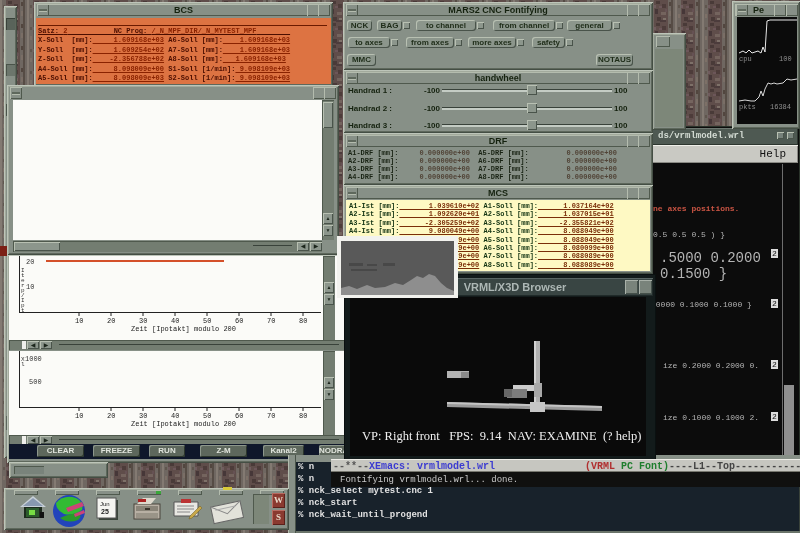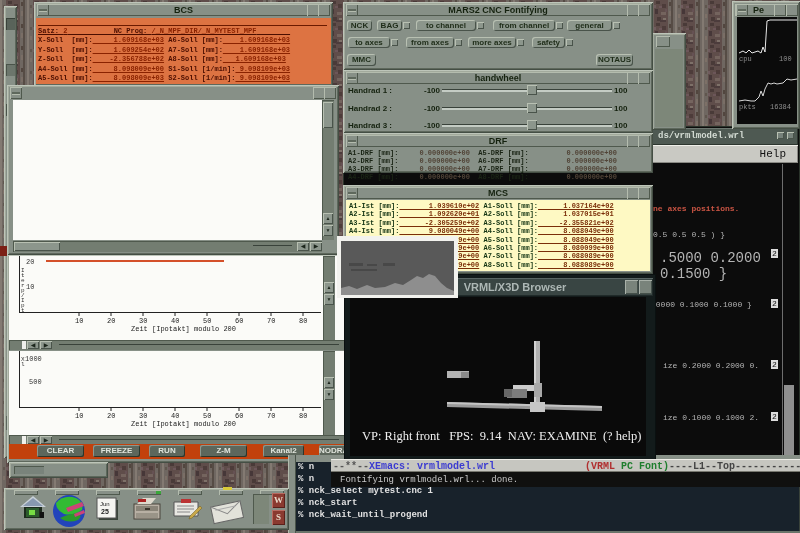--- a/index.html
+++ b/index.html
@@ -143,21 +143,21 @@
   <div class="ab" style="left:99px;top:37px;width:170px;height:3px;background:#39423a;box-shadow:inset 0 -2px 0 #c4ccc4"></div>
   <div class="ab" style="left:184px;top:33px;width:10px;height:10px;background:#8c968c;box-shadow:inset 1px 1px 0 #b8c0b2,inset -1px -1px 0 #49534a"></div>
   <div class="hw" style="left:271px;top:34px">100</div>
   <div class="hw" style="left:5px;top:51px">Handrad 3 :</div>
   <div class="hw" style="left:81px;top:51px">-100</div>
   <div class="ab" style="left:99px;top:54px;width:170px;height:3px;background:#39423a;box-shadow:inset 0 -2px 0 #c4ccc4"></div>
   <div class="ab" style="left:184px;top:50px;width:10px;height:10px;background:#8c968c;box-shadow:inset 1px 1px 0 #b8c0b2,inset -1px -1px 0 #49534a"></div>
   <div class="hw" style="left:271px;top:51px">100</div>
 </div>
 
-<div class="w chrome" style="left:343px;top:133px;width:310px;height:40px">
+<div class="w chrome" style="left:343px;top:133px;width:310px;height:52px">
   <div class="tb" style="top:2px">DRF</div>
   <div class="tbx" style="left:3px;top:2px">
       <i></i>
     </div>
   <div class="tbx" style="right:14px;top:2px"></div>
   <div class="tbx" style="right:3px;top:2px"></div>
   <div class="mono" style="position:absolute;left:5px;top:16px;font-size:7px;line-height:8px;font-weight:bold;color:#1a2415;white-space:pre">A1-DRF [mm]:<span style="color:#514437">     0.000000e+00</span>  A5-DRF [mm]:<span style="color:#514437">         0.000000e+00</span>
 A2-DRF [mm]:<span style="color:#514437">     0.000000e+00</span>  A6-DRF [mm]:<span style="color:#514437">         0.000000e+00</span>
 A3-DRF [mm]:<span style="color:#514437">     0.000000e+00</span>  A7-DRF [mm]:<span style="color:#514437">         0.000000e+00</span>
 A4-DRF [mm]:<span style="color:#514437">     0.000000e+00</span>  A8-DRF [mm]:<span style="color:#514437">         0.000000e+00</span></div>
@@ -165,21 +165,21 @@
 
 <div class="w chrome" style="left:343px;top:185px;width:310px;height:89px">
   <div class="tb" style="top:2px">MCS</div>
   <div class="tbx" style="left:3px;top:2px">
       <i></i>
     </div>
   <div class="tbx" style="right:14px;top:2px"></div>
   <div class="tbx" style="right:3px;top:2px"></div>
   <div class="w" style="left:3px;top:15px;width:304px;height:71px;background:#fef9c3">
     <div class="mono" style="position:absolute;left:3px;top:2px;font-size:7px;line-height:8.4px;font-weight:bold;color:#123312;white-space:pre">A1-Ist [mm]:<span style="color:#7a2e08;text-decoration:underline">       1.039610e+02</span> A1-Soll [mm]:<span style="color:#7a2e08;text-decoration:underline">      1.037164e+02</span>
-A2-Ist [mm]:<span style="color:#7a2e08;text-decoration:underline">       1.092620e+01</span> A2-Soll [mm]:<span style="color:#7a2e08;">      1.037015e+01</span>
+A2-Ist [mm]:<span style="color:#7a2e08;text-decoration:underline">       1.092620e+01</span> A2-Soll [mm]:<span style="color:#7a2e08;text-decoration:underline">      1.037015e+01</span>
 A3-Ist [mm]:<span style="color:#7a2e08;text-decoration:underline">      -2.305259e+02</span> A3-Soll [mm]:<span style="color:#7a2e08;text-decoration:underline">     -2.355821e+02</span>
 A4-Ist [mm]:<span style="color:#7a2e08;text-decoration:underline">       9.080049e+00</span> A4-Soll [mm]:<span style="color:#7a2e08;text-decoration:underline">      8.088049e+00</span>
 A5-Ist [mm]:<span style="color:#7a2e08;text-decoration:underline">       9.080049e+00</span> A5-Soll [mm]:<span style="color:#7a2e08;text-decoration:underline">      8.088049e+00</span>
 A6-Ist [mm]:<span style="color:#7a2e08;text-decoration:underline">       9.080049e+00</span> A6-Soll [mm]:<span style="color:#7a2e08;text-decoration:underline">      8.080099e+00</span>
 A7-Ist [mm]:<span style="color:#7a2e08;text-decoration:underline">       9.080049e+00</span> A7-Soll [mm]:<span style="color:#7a2e08;text-decoration:underline">      8.088089e+00</span>
 A8-Ist [mm]:<span style="color:#7a2e08;text-decoration:underline">       9.080049e+00</span> A8-Soll [mm]:<span style="color:#7a2e08;text-decoration:underline">      8.088089e+00</span></div>
   </div>
 </div>
 
 <div class="w chrome" style="left:34px;top:2px;width:299px;height:84px">
@@ -311,21 +311,21 @@
   </div>
   <div class="w" style="left:328px;top:96px;width:15px;height:84px;background:#fbfbf8"></div>
 
   <div class="w sb" style="left:2px;top:180px;width:341px;height:10px">
     <div class="ab" style="left:13px;top:1px;width:4px;height:8px;background:#f0f0ec"></div>
     <div class="sbt" style="left:18px;top:1px;width:12px;height:8px;font-size:6px;line-height:8px">◀</div>
     <div class="sbt" style="left:31px;top:1px;width:12px;height:8px;font-size:6px;line-height:8px">▶</div>
     <div class="ab" style="left:50px;top:4px;width:280px;height:1px;background:#39423a"></div>
   </div>
 
-  <div class="w" style="left:2px;top:189px;width:341px;height:15px;background:#c2410c">
+  <div class="w" style="left:2px;top:189px;width:341px;height:15px;background:#0f172a">
     <div class="db" style="left:28px;top:1px;width:47px;height:12px;line-height:12px">CLEAR</div>
     <div class="db" style="left:84px;top:1px;width:47px;height:12px;line-height:12px">FREEZE</div>
     <div class="db" style="left:140px;top:1px;width:36px;height:12px;line-height:12px">RUN</div>
     <div class="db" style="left:191px;top:1px;width:47px;height:12px;line-height:12px">Z-M</div>
     <div class="db" style="left:254px;top:1px;width:41px;height:12px;line-height:12px">Kanal2</div>
     <div class="db" style="left:310px;top:1px;width:36px;height:12px;line-height:12px">NODRAW</div>
   </div>
 </div>
 
 <div class="w chrome" style="left:9px;top:462px;width:99px;height:16px"></div>

